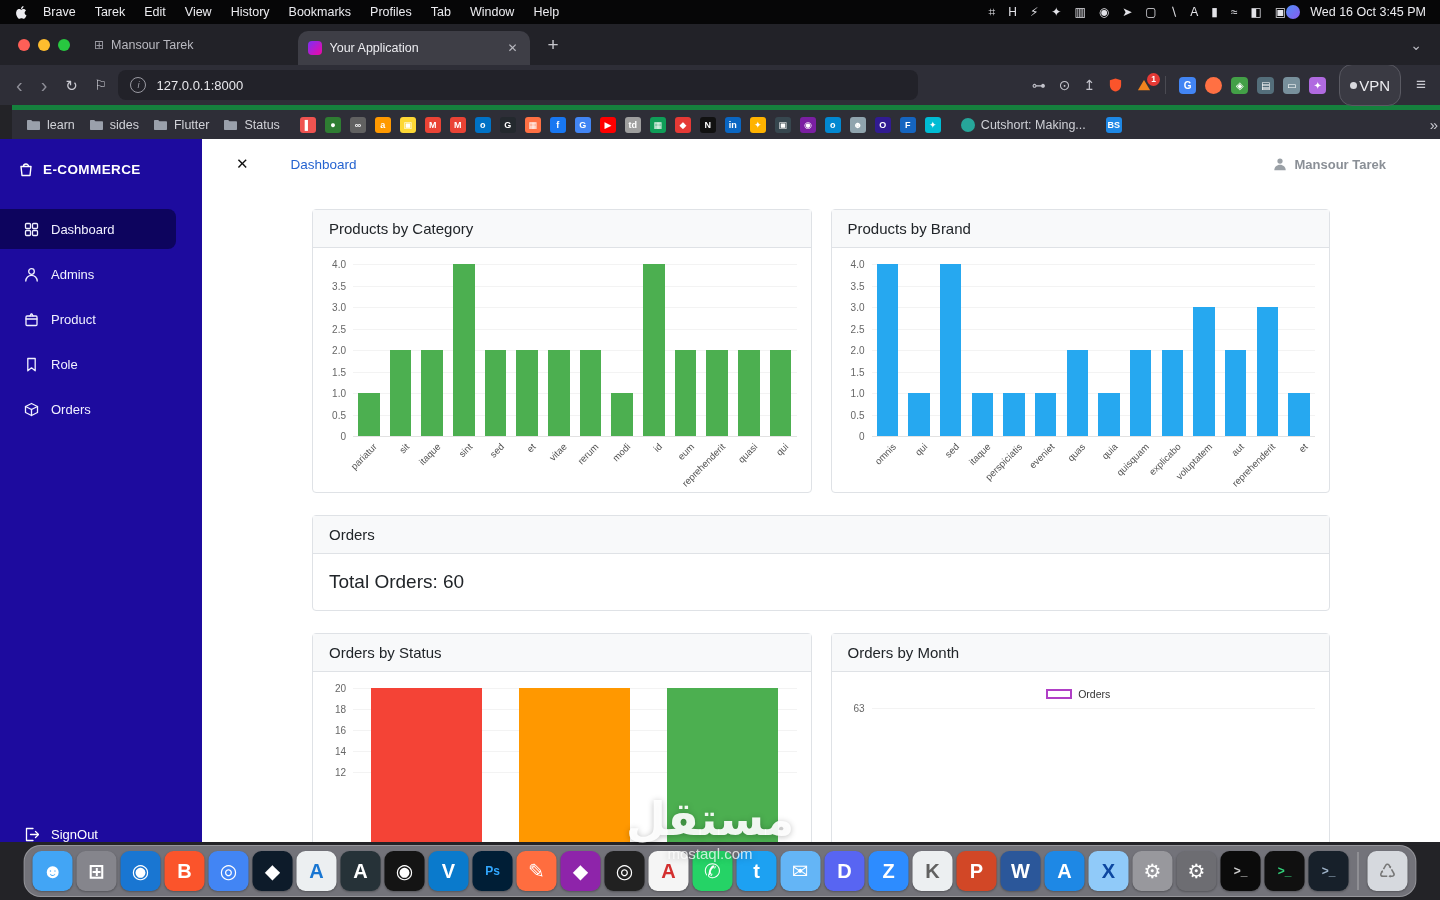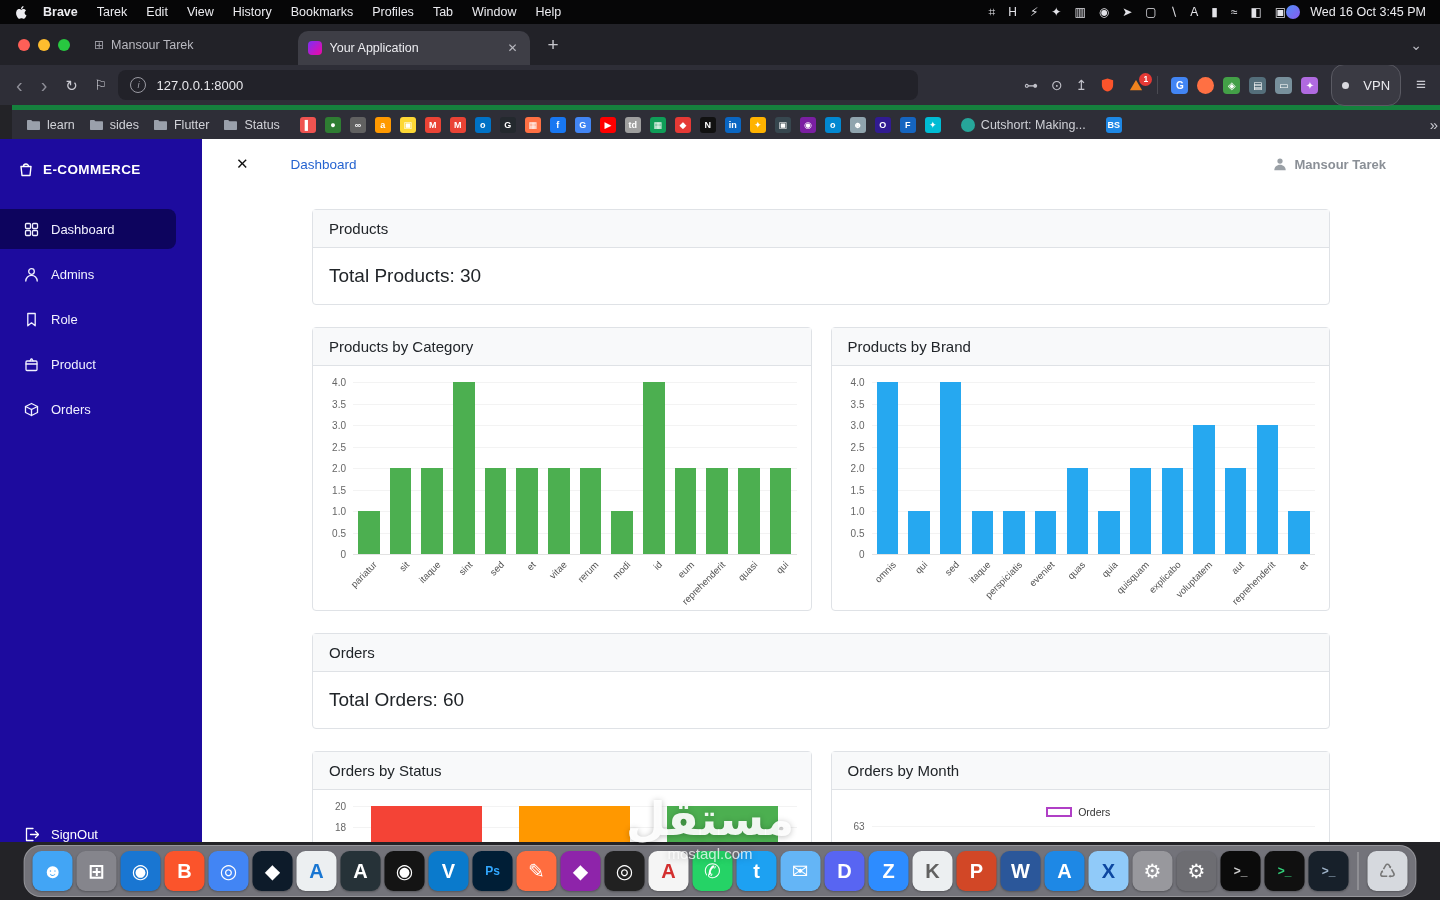--- a/index.html
+++ b/index.html
@@ -5,21 +5,21 @@
   html,body{margin:0;padding:0}
   body{width:1440px;height:900px;position:relative;overflow:hidden;background:#232327;
        font-family:"Liberation Sans","DejaVu Sans",sans-serif;-webkit-font-smoothing:antialiased}
 
   
   .menubar{position:absolute;top:0;left:0;width:100%;height:24px;background:#060607;display:flex;
            align-items:center;padding:0 14px;box-sizing:border-box;color:#ececf0;font-size:12.5px;z-index:50}
   .apple{display:flex;align-items:center}
   .menus{display:flex;gap:19px;margin-left:16px}
   .menus span{cursor:default;white-space:nowrap}
-  .menus .app-name{font-weight:bold}
+  .menus .app-name{font-weight:normal}
   .status{margin-left:auto;display:flex;gap:13px;align-items:center;color:#e3e3e8;font-size:12px}
   .status span{cursor:default}
   .avatar-dot{width:14px;height:14px;border-radius:50%;background:linear-gradient(135deg,#4f8ef7,#8a5bf0)}
   .clock{margin-left:10px;font-size:12.5px;white-space:nowrap}
 
   
   .tabbar{position:absolute;top:24px;left:0;width:100%;height:41px;background:#222228;display:flex;
           align-items:center;box-sizing:border-box;padding:0 10px;z-index:49}
   .lights{display:flex;gap:8px;margin:0 10px 0 8px}
   .light{width:12px;height:12px;border-radius:50%}
@@ -45,22 +45,22 @@
             line-height:14px;text-align:center;font-style:italic;flex-shrink:0}
   .tool-icons{display:flex;align-items:center;gap:13px;margin-left:auto}
   .tool-glyph{font-size:14px;color:#c2c2ca}
   .shield-badge{position:relative;display:flex}
   .badge{position:absolute;top:-5px;right:-8px;background:#e53935;color:#fff;border-radius:7px;font-size:8.5px;
          min-width:13px;height:13px;line-height:13px;text-align:center;font-weight:bold}
   .sep{width:1px;height:18px;background:#4a4a52}
   .ext{width:17px;height:17px;border-radius:4px;color:#fff;font-size:10px;font-weight:bold;display:flex;
        align-items:center;justify-content:center}
   .ext.round{border-radius:50%}
-  .vpn{display:flex;align-items:center;gap:14px;border:1px solid #5a5a63;background:#3a3a43;border-radius:13px;
-       height:24px;padding:8px 10px;color:#ececf0;font-size:13px}
+  .vpn{display:flex;align-items:center;gap:2px;border:1px solid #5a5a63;background:#3a3a43;border-radius:13px;
+       height:24px;padding:8px 10px;color:#ececf0;font-size:15px}
   .vpn-dot{width:7px;height:7px;border-radius:50%;background:#d8d8de}
   .menu-glyph{font-size:17px;color:#c9c9d0;padding:0 2px}
 
   
   .bookmarksbar{position:absolute;top:105px;left:12px;width:100%;height:34px;background:#2e2e37;display:flex;
                 align-items:center;gap:20px;padding:0 14px;box-sizing:border-box;border-top:5px solid #15803d;z-index:47}
   .bm-folder{display:flex;align-items:center;gap:6px;color:#d2d3d9;font-size:12.5px;white-space:nowrap}
   .favicons{display:flex;align-items:center;gap:9px}
   .favicon{width:16px;height:16px;border-radius:3px;display:flex;align-items:center;justify-content:center;
            color:#fff;font-size:9px;font-weight:bold;flex-shrink:0}
@@ -323,34 +323,34 @@
             <svg width="15" height="15" viewBox="0 0 15 15" fill="none" stroke="currentColor" stroke-width="1.3" stroke-linecap="round" stroke-linejoin="round">
               <circle cx="7.5" cy="4.5" r="2.8"></circle>
               <path d="M1.8 14c0-3.2 2.5-5.7 5.7-5.7s5.7 2.5 5.7 5.7"></path>
             </svg>
           </span>
           <span>Admins</span>
         </div>
         <div class="nav-item">
           <span class="nav-icon">
             <svg width="15" height="15" viewBox="0 0 15 15" fill="none" stroke="currentColor" stroke-width="1.3" stroke-linecap="round" stroke-linejoin="round">
-              <path d="M3.8 1.5h7.4v12.3l-3.7-3-3.7 3z"></path>
-            </svg>
-          </span>
-          <span>Role</span>
-        </div>
-        <div class="nav-item">
-          <span class="nav-icon">
-            <svg width="15" height="15" viewBox="0 0 15 15" fill="none" stroke="currentColor" stroke-width="1.3" stroke-linecap="round" stroke-linejoin="round">
               <rect x="2" y="4" width="11" height="9.5" rx="1"></rect>
               <path d="M2 7h11"></path>
               <path d="M6 4l1-2h1l1 2"></path>
             </svg>
           </span>
           <span>Product</span>
+        </div>
+        <div class="nav-item">
+          <span class="nav-icon">
+            <svg width="15" height="15" viewBox="0 0 15 15" fill="none" stroke="currentColor" stroke-width="1.3" stroke-linecap="round" stroke-linejoin="round">
+              <path d="M3.8 1.5h7.4v12.3l-3.7-3-3.7 3z"></path>
+            </svg>
+          </span>
+          <span>Role</span>
         </div>
         <div class="nav-item">
           <span class="nav-icon">
             <svg width="15" height="15" viewBox="0 0 15 15" fill="none" stroke="currentColor" stroke-width="1.3" stroke-linecap="round" stroke-linejoin="round">
               <path d="M7.5 1.5l6 3v6l-6 3-6-3v-6z"></path>
               <path d="M1.5 4.5l6 3 6-3"></path>
               <path d="M7.5 7.5v6"></path>
             </svg>
           </span>
           <span>Orders</span>
@@ -375,24 +375,20 @@
       <span class="user-chip">
         <svg width="14" height="14" viewBox="0 0 16 16" fill="#9aa0a6">
             <circle cx="8" cy="4.6" r="3"></circle>
             <path d="M1.5 15c0-3.6 2.9-6.2 6.5-6.2s6.5 2.6 6.5 6.2z"></path>
           </svg>
         <span>Mansour Tarek</span>
       </span>
     </div>
 
     <div class="container">
-      <div class="card">
-        <div class="card-header">Products</div>
-        <div class="card-body">Total Products: 30</div>
-      </div>
 
       <div class="charts-row">
         <div class="card chart-card">
           <div class="card-header">Products by Category</div>
           <div class="chart">
               <div class="plot" style="height: 172px;">
                 <div class="gridline zero" style="top: 100%;"></div>
                 <span class="ytick" style="top: 100%;">0</span>
                 <div class="gridline" style="top: 87.5%;"></div>
                 <span class="ytick" style="top: 87.5%;">0.5</span>

